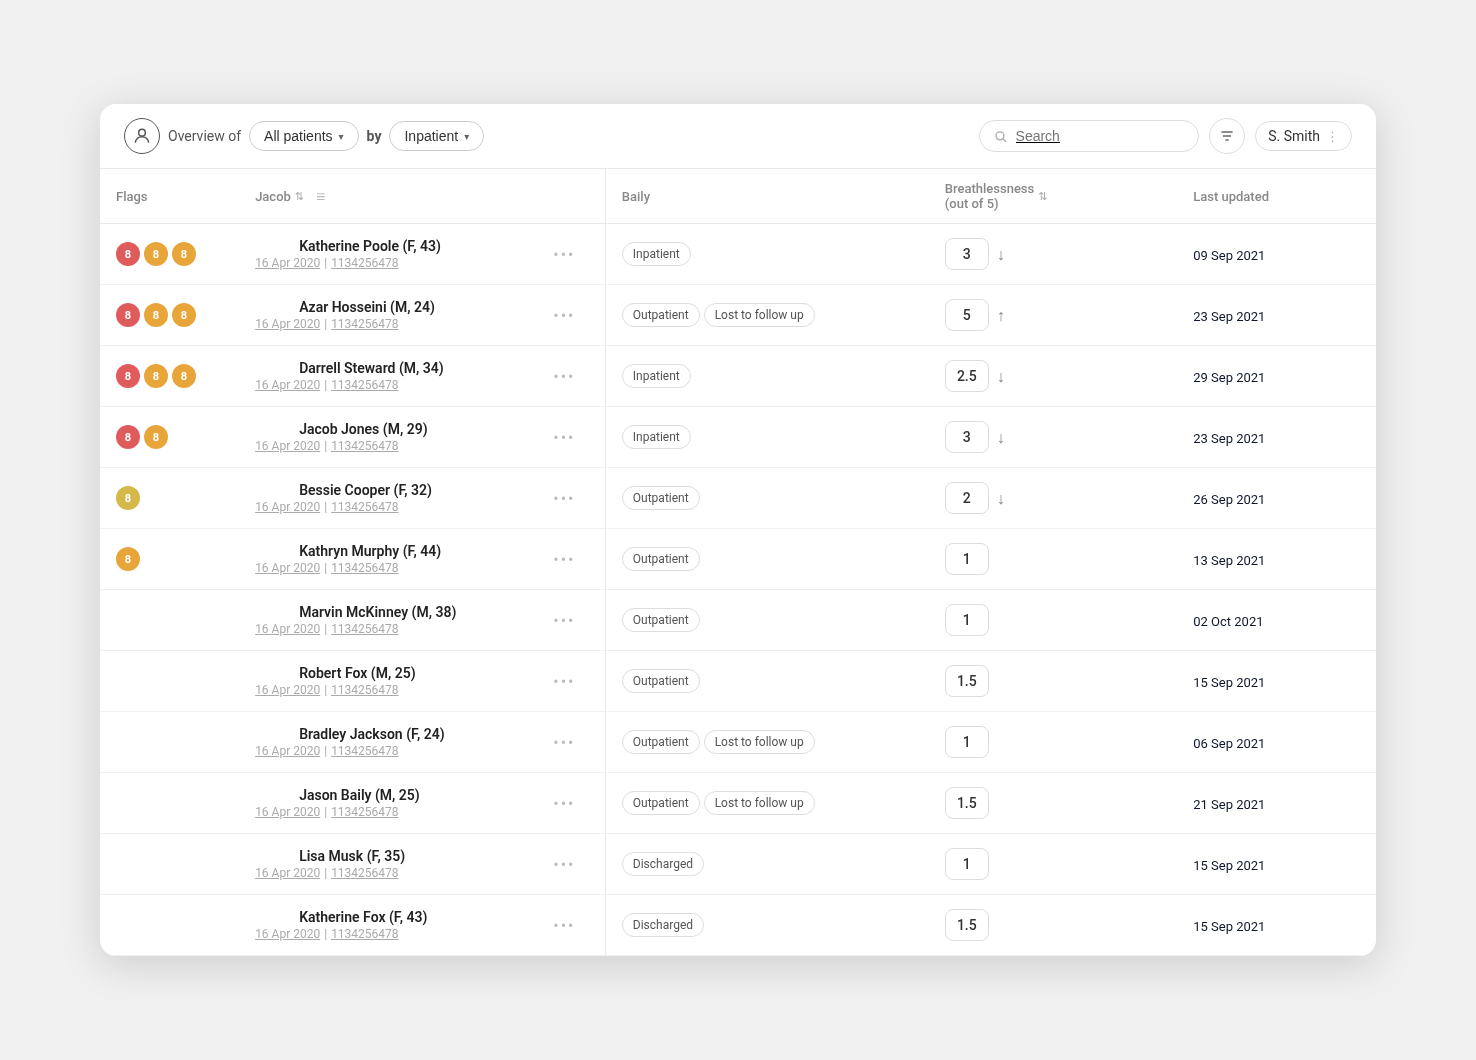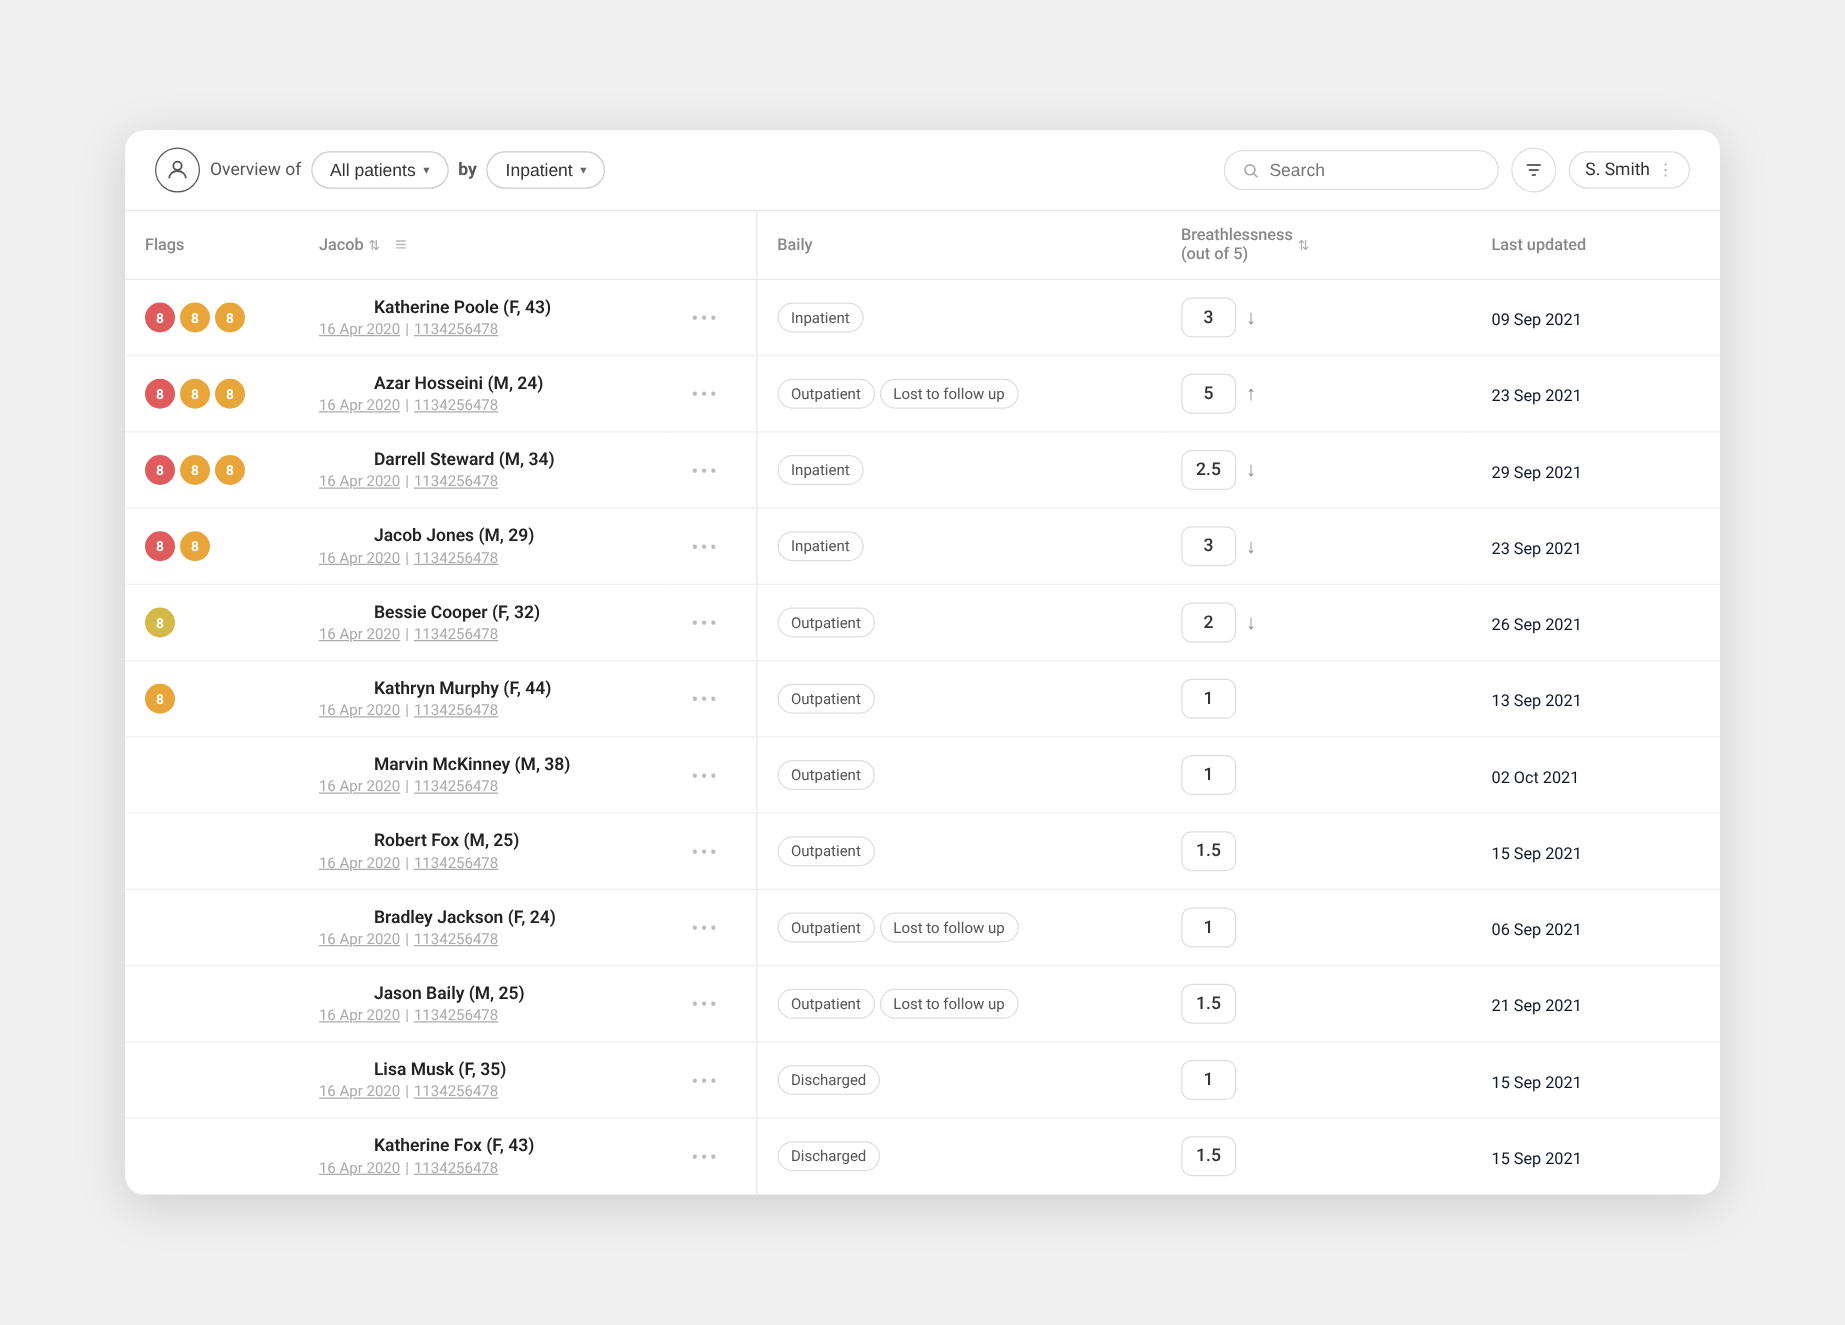--- a/index.html
+++ b/index.html
@@ -75,20 +75,21 @@
       gap: 10px;
     }
     .search-box {
       display: flex;
       align-items: center;
       gap: 8px;
       padding: 7px 14px;
       border: 1.5px solid #ddd;
       border-radius: 20px;
       width: 220px;
+      text-decoration: underline;
     }
     .search-box input {
       border: none;
       outline: none;
       font-size: 14px;
       color: #999;
       width: 100%;
       background: transparent;
     }
     .filter-btn {

